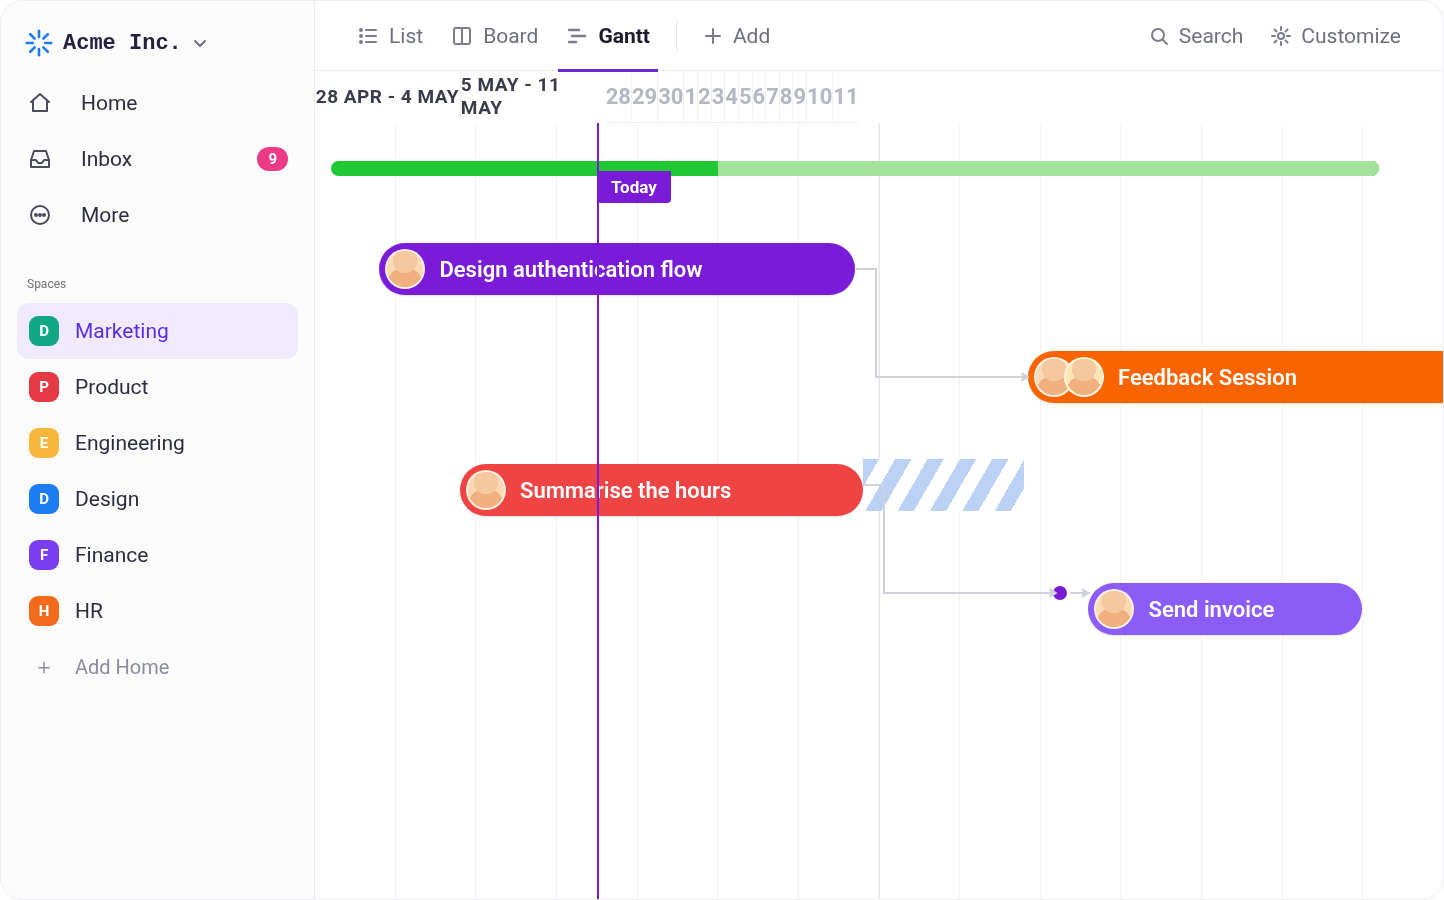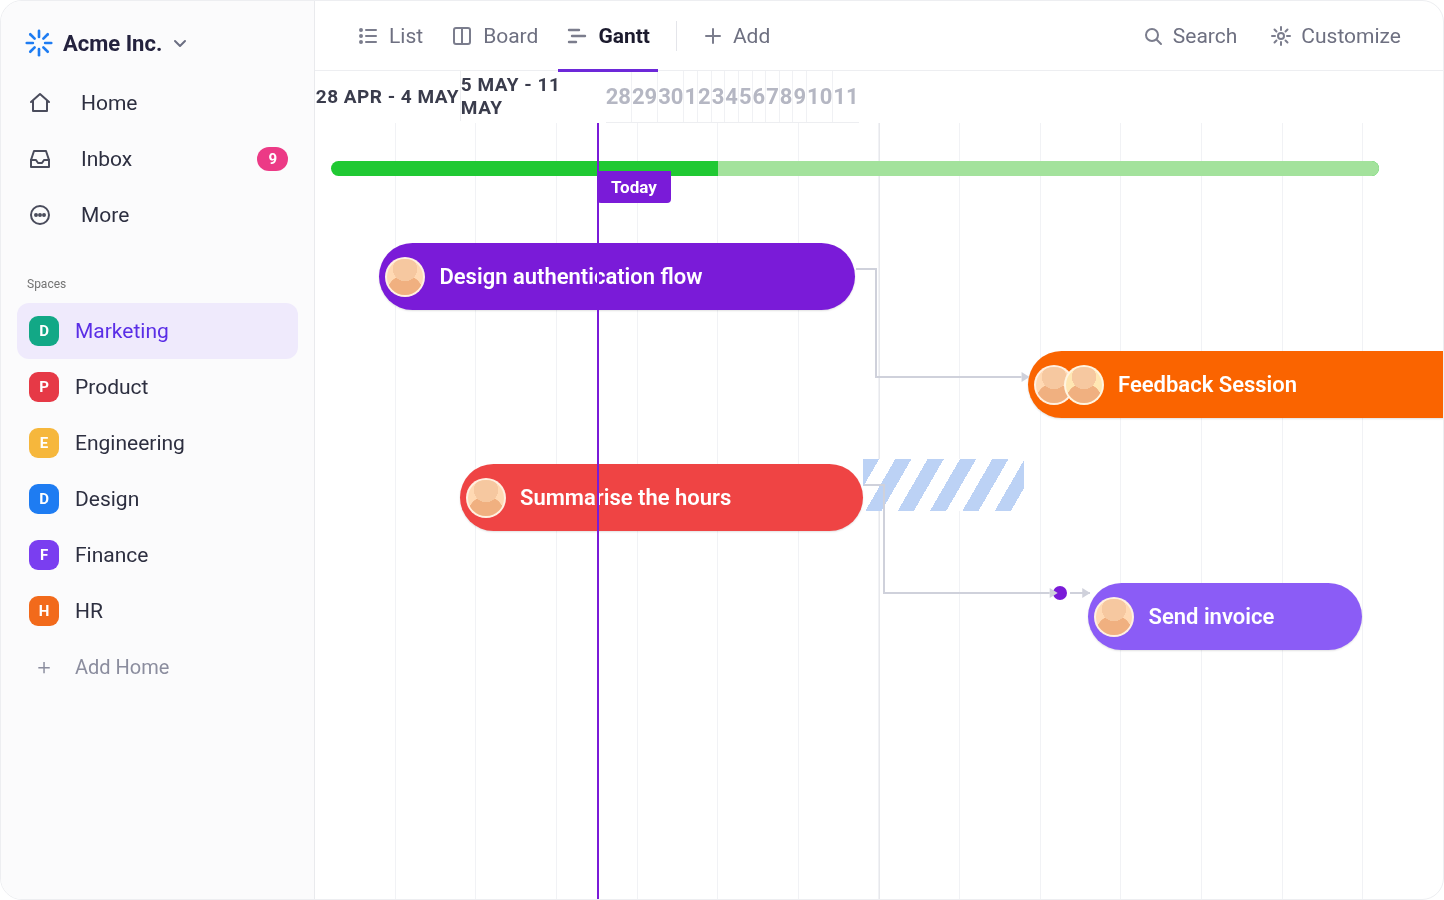--- a/index.html
+++ b/index.html
@@ -13,42 +13,42 @@
     overflow:hidden;
     border-radius:22px;
     border:1px solid #edeef1;
   }
   
   .app   { display:flex; width:100%; height:100%; }
   .side  { width:314px; flex:none; border-right:1px solid #e9eaed; background:#fbfbfc; display:flex; flex-direction:column; padding:20px 16px 0 16px;}
   .main  { flex:1 1 auto; display:flex; flex-direction:column; position:relative; }
 
   
-  .ws-row { display:flex; align-items:center; gap:10px; padding:8px 8px 18px 8px; cursor:pointer;}
+  .ws-row { display:flex; align-items:center; gap:10px; padding:8px 8px 18px 8px; cursor:pointer;font-family:Liberation Mono, monospace;}
   .ws-logo{ width:28px; height:28px; position:relative;}
   .ws-logo svg{width:100%;height:100%;}
   .ws-name{ font-size:22px; font-weight:700; color:#24223e; }
   .ws-caret{ color:#6b6e82; }
   .nav-item { display:flex; align-items:center; gap:28px; height:56px; padding:0 10px; border-radius:10px; cursor:pointer; font-size:21px; color:#2d2f40;}
   .nav-item .ico { width:26px; display:flex; align-items:center; justify-content:center; color:#4a4c5c;}
   .nav-item .badge { margin-left:auto; background:#ec3a86; color:#fff; font-size:15px; font-weight:700; padding:3px 11px; border-radius:999px; }
   .section-label { font-size:12px; color:#737373; padding:34px 10px 12px 10px; }
   .space-item { display:flex; align-items:center; gap:16px; height:56px; padding:0 12px; border-radius:12px; cursor:pointer; font-size:21px; color:#2d2f40;}
   .space-item.active{ background:#efeafc; color:#5a2ee6; }
   .space-chip { width:30px; height:30px; border-radius:9px; display:flex; align-items:center; justify-content:center; font-size:15px; font-weight:700; color:#fff; flex:none;}
   .add-space { display:flex; align-items:center; gap:16px; height:56px; padding:0 12px; color:#8b8d9e; font-size:20px; cursor:pointer;}
   .add-space .plus{ width:30px; display:flex; justify-content:center; font-size:22px;}
 
   
   .toolbar { height:70px; display:flex; align-items:center; padding:0 28px; border-bottom:1px solid #edeef1; gap:4px;}
   .tb-item { display:flex; align-items:center; gap:10px; padding:0 14px; height:70px; font-size:21px; color:#6e7081; cursor:pointer; position:relative;}
   .tb-item.active { color:#1c1b2e; font-weight:700; }
   .tb-item.active::after{ content:""; position:absolute; left:6px; right:6px; bottom:-1px; height:3px; background:#6d28d9;}
   .tb-sep { width:1px; height:30px; background:#e4e5ea; margin:0 8px;}
-  .tb-right { margin-left:auto; display:flex; gap:6px;}
+  .tb-right { margin-left:auto; display:flex; }
   .tb-icon{ color:#7b7d8d; display:flex; align-items:center;}
 
   
   .time-header { display:flex; flex-direction:row; }
   .range-row { display:flex; height:50px; }
   .range-cell{ flex:1; display:flex; align-items:center; justify-content:center; font-size:19px; font-weight:700; color:#3a3c4c; letter-spacing:0.5px;}
   .range-cell + .range-cell { border-left:1px solid #edeef1;}
   .days-row { display:flex; height:52px; border-bottom:1px solid #edeef1;}
   .day-cell { flex:1; display:flex; align-items:center; justify-content:center; font-size:22px; font-weight:700; color:#b5b7c3;}
   .day-cell + .day-cell { border-left:1px solid #f0f1f4;}
@@ -59,21 +59,21 @@
   .grid-col { flex:1; border-left:1px solid #f1f2f5;}
   .grid-col:first-child{border-left:none;}
   .grid-week-split{ position:absolute; top:0; bottom:0; width:1px; background:#e7e8ec;}
 
   .today-marker{ position:absolute; top:0; bottom:0; width:2px; background:#7a1bd8; z-index:5;}
   .today-flag{ position:absolute; top:0; transform:translateX(0); background:#7a1bd8; color:#fff; font-weight:700; font-size:17px; padding:6px 14px; border-radius:0 0 4px 4px; z-index:6;}
 
   .progress-bar{ position:absolute; height:15px; border-radius:999px; background:#20c933; z-index:3;}
   .progress-bar .remaining{ position:absolute; top:0; bottom:0; right:0; border-radius:0 999px 999px 0; background:#a3e29c;}
 
-  .task { position:absolute; height:67px; border-radius:999px; display:flex; align-items:center; padding:0 22px 0 6px; gap:14px; color:#fff; font-size:22px; font-weight:600; white-space:nowrap; cursor:pointer; box-shadow:0 1px 2px rgba(0,0,0,0.12);}
+  .task { position:absolute; height:52px; border-radius:999px; display:flex; align-items:center; padding:0 22px 0 6px; gap:14px; color:#fff; font-size:22px; font-weight:600; white-space:nowrap; cursor:pointer; box-shadow:0 1px 2px rgba(0,0,0,0.12);}
   .task .avatar, .avatar{ width:40px; height:40px; border-radius:50%; flex:none; background:#ffd9b3; position:relative; overflow:hidden; border:2px solid rgba(255,255,255,0.6);}
   .avatar::after{ content:""; position:absolute; inset:0; background:radial-gradient(circle at 50% 28%, #f6c8a0 0 38%, transparent 39%), radial-gradient(circle at 50% 95%, #f0b080 0 46%, transparent 47%);}
   .avatar.alt{ background:#ffe7b3;}
   .avatar-stack{ display:flex; }
   .avatar-stack .avatar{ margin-left:-10px;} .avatar-stack .avatar:first-child{margin-left:0;}
 
   .hatch { position:absolute; height:52px; border:none; background:repeating-linear-gradient(120deg,#bcd2f5 0 14px, #ffffff 14px 28px); }
 
   .milestone-dot{ position:absolute; width:14px; height:14px; border-radius:50%; background:#7a1bd8;}
   .dep-arrow{ position:absolute; color:#d2d3dc; }

